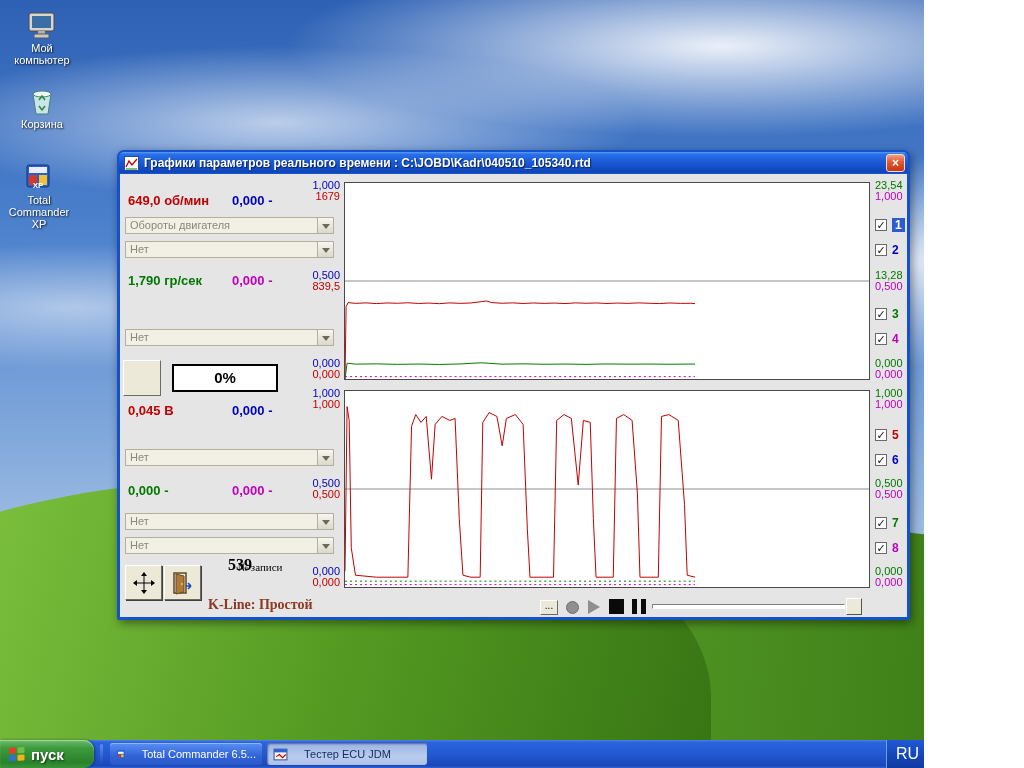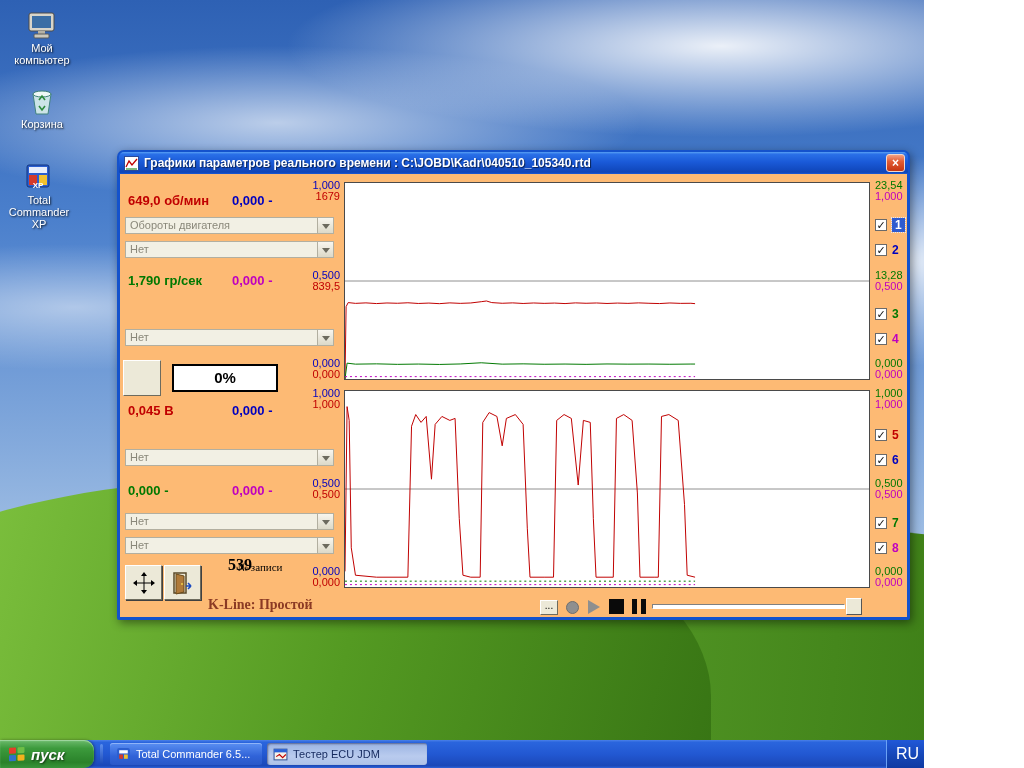--- a/index.html
+++ b/index.html
@@ -28,21 +28,21 @@
     background:linear-gradient(180deg,#4c8c1c,#2f6a10); border-radius:40% 30% 0 0 / 18% 12% 0 0; }
 
   
   .dicon { position:absolute; width:72px; text-align:center; cursor:pointer; }
   .dicon .ic { height:34px; display:flex; align-items:flex-end; justify-content:center; }
   .dicon .lbl { margin-top:2px; font-size:11px; line-height:12px; color:#fff;
     text-shadow:1px 1px 2px rgba(0,0,0,.85); }
 
   
   .window { position:absolute; left:117px; top:150px; width:793px; height:470px;
-    background:#fdba74; border:3px solid #1452cc; border-radius:7px 7px 2px 2px;
+    background:#e5e5e5; border:3px solid #1452cc; border-radius:7px 7px 2px 2px;
     box-shadow:2px 3px 10px rgba(0,0,0,.45); }
   .titlebar { position:absolute; left:-1px; right:-1px; top:-1px; height:22px;
     border-radius:5px 5px 0 0; padding:0 3px 0 5px; display:flex; align-items:center;
     background:linear-gradient(180deg,#58a0f4 0%,#2a70e8 10%,#1a5ad8 45%,#0f45b8 92%,#1a5ad8 100%); }
   .titlebar .ttext { flex:1; color:#fff; font-size:12px; font-weight:bold;
     text-shadow:1px 1px 1px rgba(0,0,0,.6); white-space:nowrap; overflow:hidden; margin-left:5px; }
   .close-btn { width:19px; height:18px; border:1px solid #f4d8cc; border-radius:3px;
     background:linear-gradient(180deg,#f2a084 0%,#e25c34 40%,#c63511 100%);
     color:#fff; font-size:12px; font-weight:bold; line-height:16px; text-align:center; cursor:pointer; }
   .client { position:absolute; left:0; right:0; top:21px; bottom:0; }
@@ -110,26 +110,26 @@
   .tb-thumb { position:absolute; left:726px; top:424px; width:16px; height:17px;
     background:#ece9d8; border:1px solid; border-color:#fff #555 #555 #fff; cursor:pointer; }
 
   
   .taskbar { position:absolute; left:0; bottom:0; width:1024px; height:28px;
     background:linear-gradient(180deg,#4b81e8 0%,#2a65dd 8%,#2258d2 50%,#1b48b8 92%,#2f63d8 100%); }
   .start-btn { position:absolute; left:0; top:0; width:94px; height:28px;
     border-radius:0 10px 10px 0; display:flex; align-items:center; padding-left:8px; gap:5px;
     background:linear-gradient(180deg,#6dbb6d 0%,#3c9a3c 30%,#2a822a 80%,#38953a 100%);
     box-shadow:inset 0 1px 1px #a4d9a4, 1px 0 3px rgba(0,0,0,.4); cursor:pointer; }
-  .start-btn span { color:#fff; font-size:15px; font-weight:bold; font-style:italic;
+  .start-btn span { color:#fff; font-size:15px; font-weight:bold; 
     text-shadow:1px 1px 2px rgba(0,0,0,.6); }
   .ql-div { position:absolute; left:100px; top:4px; width:3px; height:20px;
     background:linear-gradient(180deg,#5d8fee,#1e4cb8); border-radius:2px; }
   .task-btn { position:absolute; top:3px; height:22px; border-radius:3px;
-    display:flex; align-items:center; gap:5px; padding:0 6px; font-size:11px;
+    display:flex; align-items:center; gap:16px; padding:0 6px; font-size:11px;
     color:#fff; white-space:nowrap; overflow:hidden; cursor:pointer;
     background:linear-gradient(180deg,#5a8ff2,#3063d8 60%,#2a58c8);
     box-shadow:inset 0 1px 0 #8fb4f8; }
   .task-btn.pressed { background:linear-gradient(180deg,#9ab3e2,#b9cbee 60%,#aec2e8);
     color:#15295e; box-shadow:inset 1px 1px 2px rgba(0,0,40,.45); }
   .tray { position:absolute; right:0; top:0; width:138px; height:28px;
     background:linear-gradient(180deg,#2158d8 0%,#1445b4 60%,#0f3aa2 100%);
     border-left:1px solid #6ba2f5; display:flex; align-items:center; gap:7px;
     padding:0 9px; color:#fff; font-size:16px; }
   .tray .clock { margin-left:auto; }

